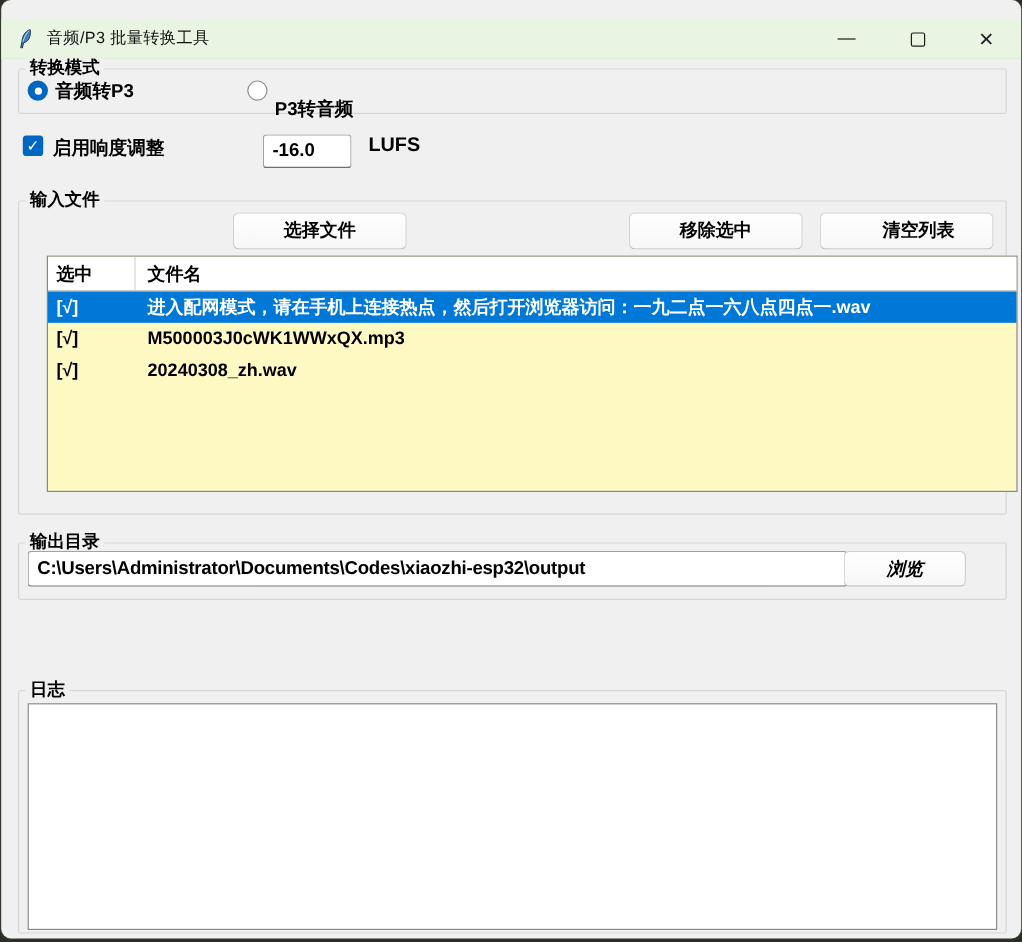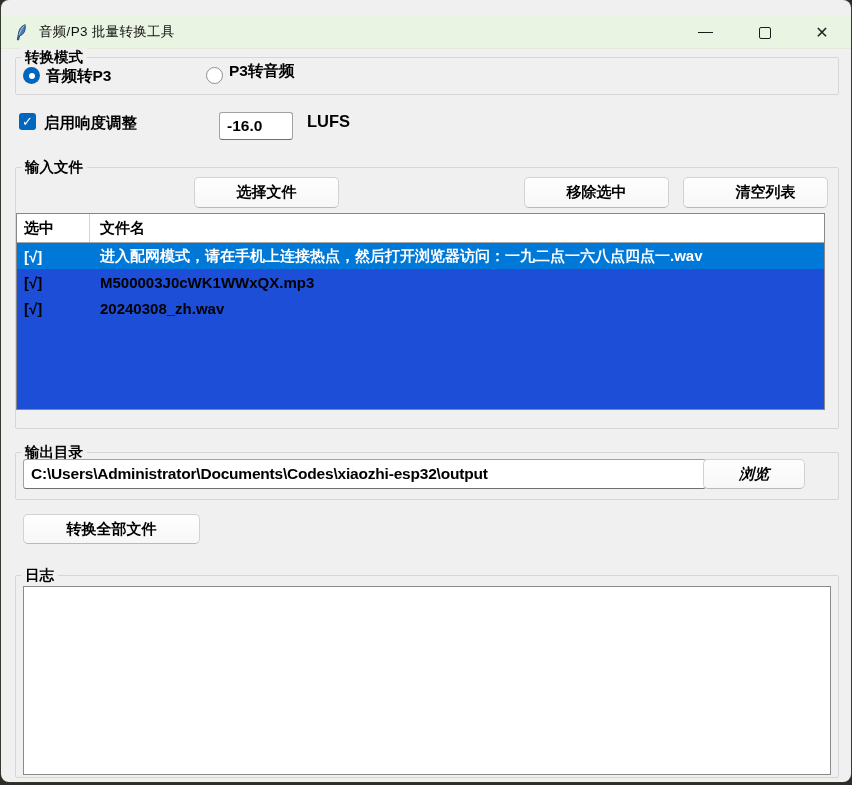--- a/index.html
+++ b/index.html
@@ -61,22 +61,22 @@
   .unit-label { position:absolute; font-weight:bold; font-size:16.5px; color:#000; }
   
   .btn {
     position:absolute; background:linear-gradient(#fefefe,#f7f7f7);
     border:1px solid #d2d2d2; border-bottom-color:#b9b9b9; border-radius:5px;
     font-weight:bold; font-size:15px; color:#000;
     display:flex; align-items:center; justify-content:center; cursor:default;
   }
   
   .ftable {
-    position:absolute; left:15px; top:213px; width:809px; height:197px;
-    background:#1d4ed8; border:1px solid #888;
+    position:absolute; left:38px; top:213px; width:809px; height:197px;
+    background:#fef9c3; border:1px solid #888;
   }
   .ftable-header {
     display:flex; height:29px; border-bottom:1px solid #a6a6a6; background:#fff;
     font-weight:bold; font-size:15px; align-items:center;
   }
   .col-check { width:73px; padding-left:7px; border-right:1px solid #d4d4d4; height:100%; display:flex; align-items:center; }
   .col-name  { flex:1; padding-left:10px; height:100%; display:flex; align-items:center; }
   .frow {
     display:flex; height:26px; align-items:center; font-weight:bold; font-size:15px; color:#000;
   }
@@ -110,21 +110,21 @@
   </div>
 
   <div class="group" style="left:14px; top:57px; width:824px; height:38px;">
     <span class="glabel">转换模式</span>
   </div>
   <span class="radio-outer" style="left:22px; top:67px;">
     <span class="radio-dot"></span>
   </span>
   <span class="radio-label" style="left:45px; top:66px;">音频转P3</span>
   <span class="radio-outer off" style="left:205px; top:67px;"></span>
-  <span class="radio-label" style="left:228px; top:61px;text-align:center;">P3转音频</span>
+  <span class="radio-label" style="left:228px; top:81px;text-align:center;">P3转音频</span>
 
   <span class="checkbox" style="left:18px; top:113px;">✓</span>
   <span class="cb-label" style="left:43px; top:113px;">启用响度调整</span>
   <div class="entry" style="left:218px; top:112px; width:74px; height:28px;">-16.0</div>
   <span class="unit-label" style="left:306px; top:112px;text-align:center;">LUFS</span>
 
   <div class="group" style="left:14px; top:167px; width:824px; height:262px;">
     <span class="glabel">输入文件</span>
   </div>
   <div class="btn" style="left:193px; top:177px; width:145px; height:31px;">选择文件</div>
@@ -149,20 +149,19 @@
       <span class="col-name">20240308_zh.wav</span>
     </div>
   </div>
 
   <div class="group" style="left:14px; top:452px; width:824px; height:48px;">
     <span class="glabel">输出目录</span>
   </div>
   <div class="entry" style="left:22px; top:459px; width:683px; height:30px; letter-spacing:-0.2px;">C:\Users\Administrator\Documents\Codes\xiaozhi-esp32\output</div>
   <div class="btn" style="left:702px; top:459px; width:102px; height:30px;font-style:italic;">浏览</div>
 
-  <div class="btn" style="left:22px; top:514px; width:177px; height:30px;">转换全部文件</div>
 
   <div class="group" style="left:14px; top:575px; width:824px; height:203px;">
     <span class="glabel">日志</span>
   </div>
   <div class="logarea"></div>
 
 </div>
 
 </body></html>

